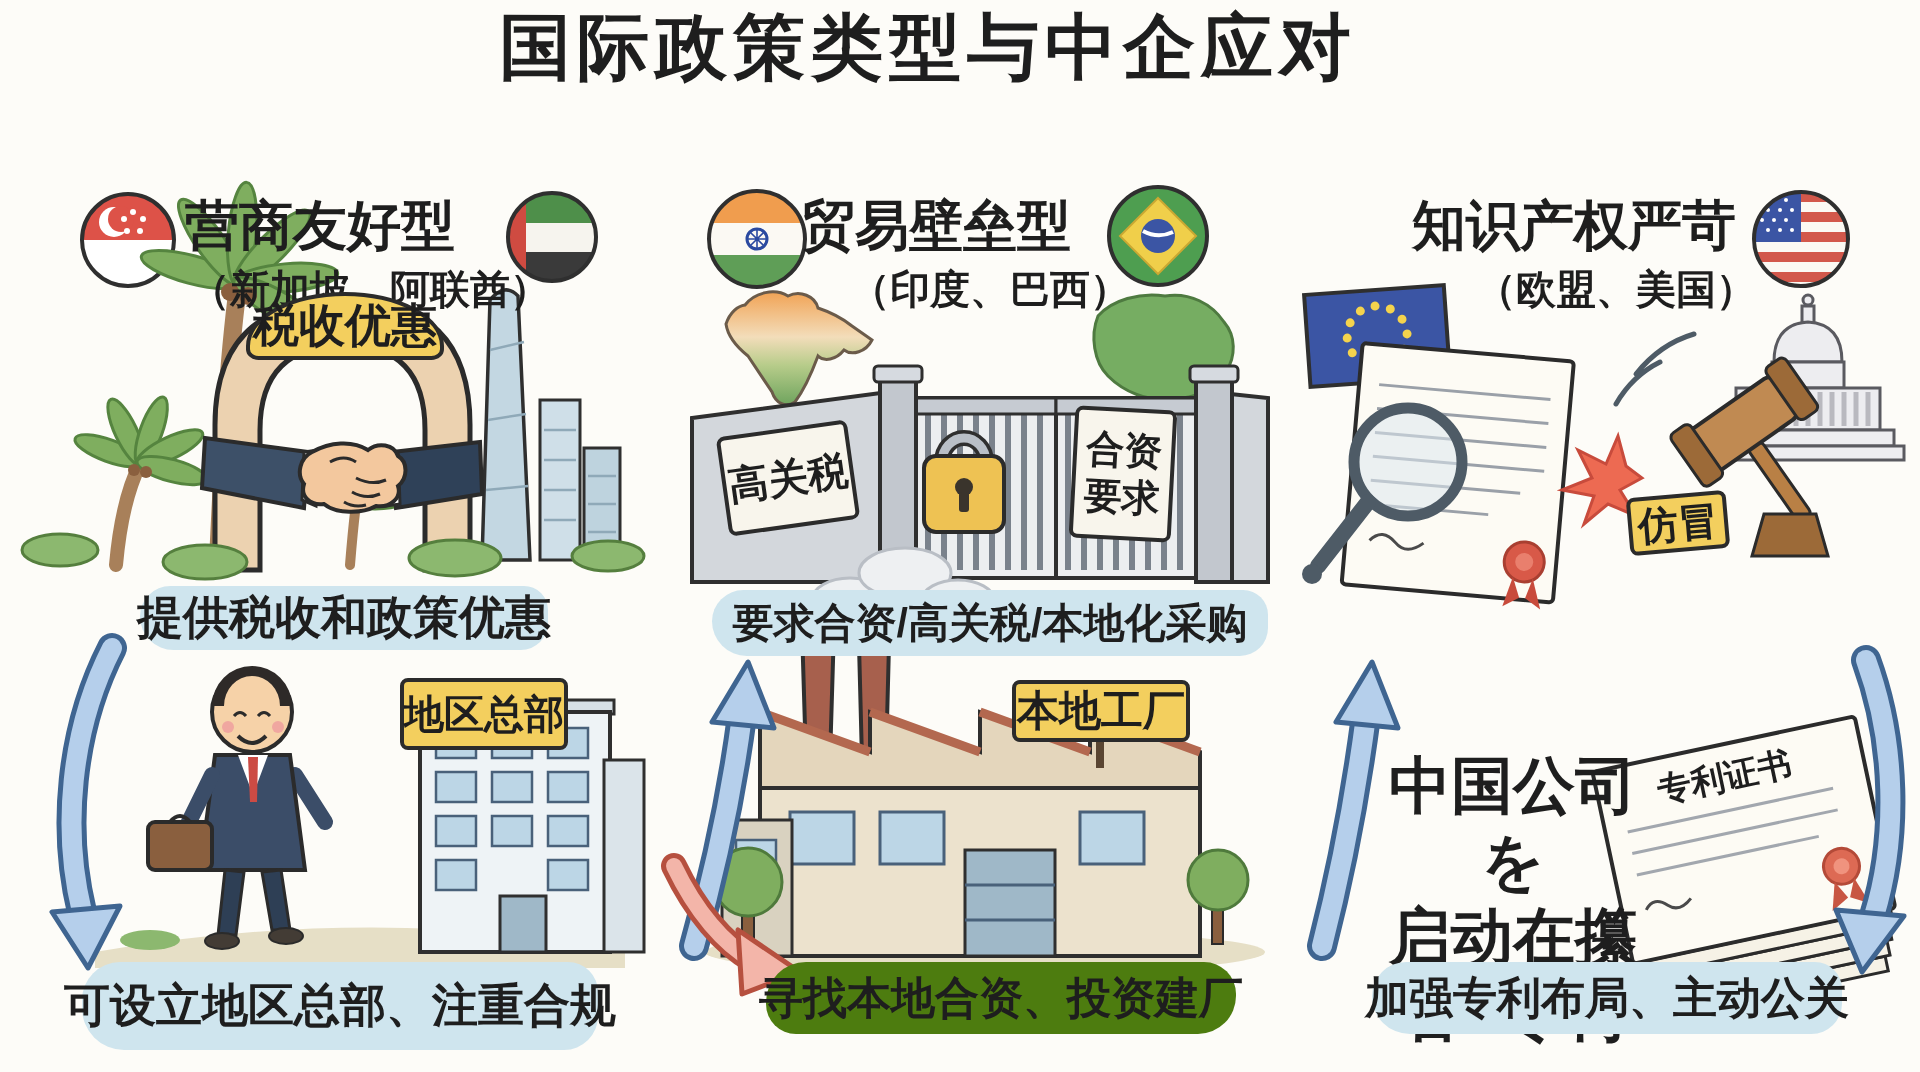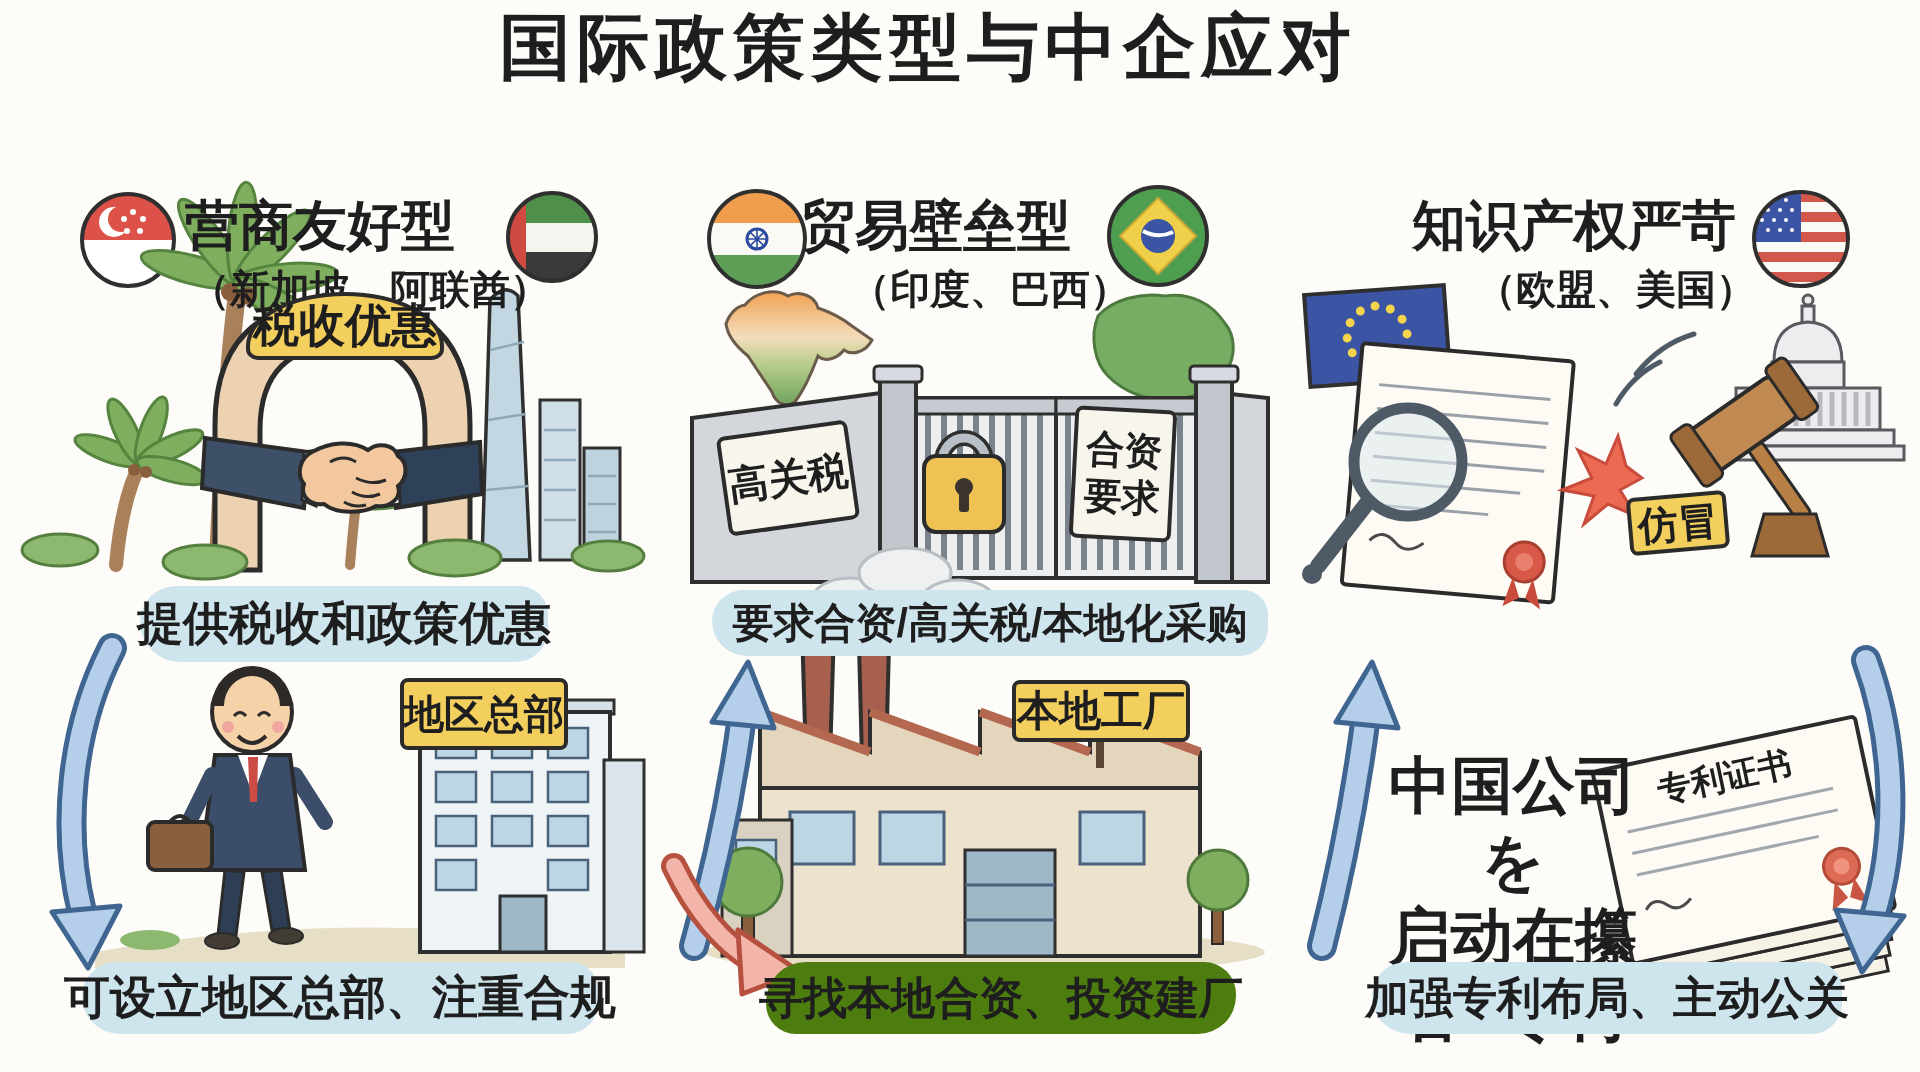--- a/index.html
+++ b/index.html
@@ -385,29 +385,29 @@
 
 <div class="abs sign whitesign" style="left:722px;top:428px;width:132px;height:100px;font-size:40px;transform:rotate(-8deg);">高关税</div>
 
 <div class="abs sign whitesign" style="left:1072px;top:408px;width:102px;height:132px;font-size:38px;flex-direction:column;line-height:1.25;transform:rotate(3deg);">
   <div>合资</div>
   <div>要求</div>
 </div>
 
 <div class="abs sign" style="left:1628px;top:494px;width:100px;height:58px;font-size:40px;transform:rotate(-5deg);">仿冒</div>
 
-<div class="abs pill blue" style="left:140px;top:586px;width:408px;height:76px;font-size:46px;">提供税收和政策优惠</div>
+<div class="abs pill blue" style="left:140px;top:586px;width:408px;height:64px;font-size:46px;">提供税收和政策优惠</div>
 <div class="abs pill blue" style="left:712px;top:590px;width:556px;height:66px;font-size:41px;">要求合资/高关税/本地化采购</div>
 
 <div class="abs sign" style="left:400px;top:678px;width:168px;height:72px;font-size:40px;">地区总部</div>
 <div class="abs sign" style="left:1012px;top:680px;width:178px;height:62px;font-size:42px;">本地工厂</div>
 
 <div class="abs note" style="left:1388px;top:748px;width:250px;font-size:62px;text-align:center;">
   <div>中国公司を</div>
   <div>启动在攥</div>
   <div>备7专利</div>
 </div>
 
-<div class="abs pill blue" style="left:82px;top:962px;width:516px;height:72px;font-size:46px;">可设立地区总部、注重合规</div>
+<div class="abs pill blue" style="left:82px;top:962px;width:516px;height:88px;font-size:46px;">可设立地区总部、注重合规</div>
 <div class="abs pill pink" style="left:766px;top:962px;width:470px;height:72px;font-size:44px;">寻找本地合资、投资建厂</div>
 <div class="abs pill blue" style="left:1372px;top:962px;width:470px;height:72px;font-size:44px;">加强专利布局、主动公关</div>
 
 </div>
 
 </body></html>

